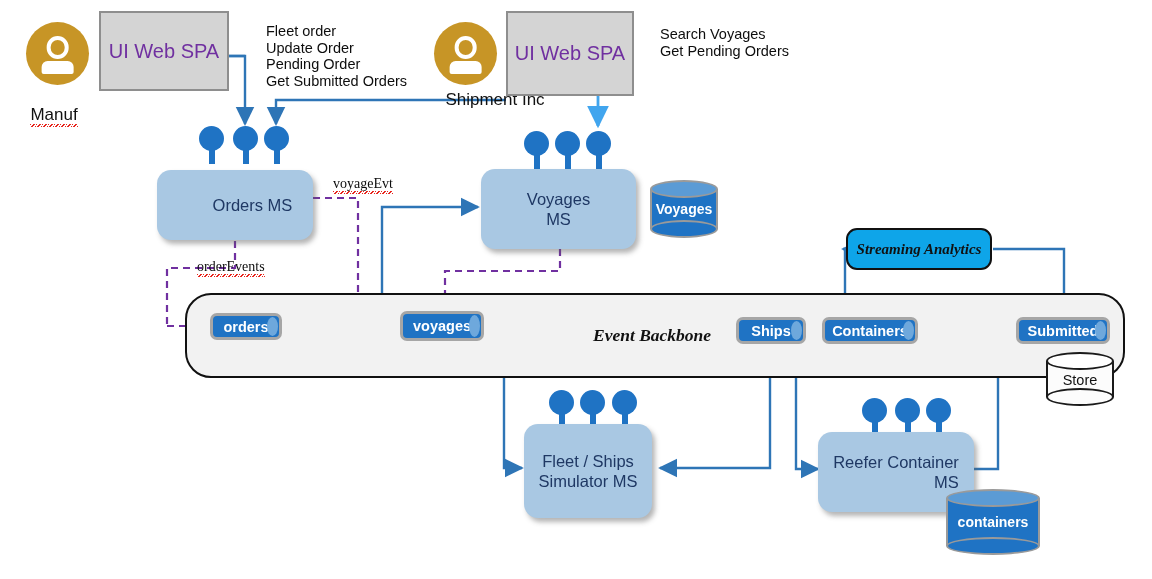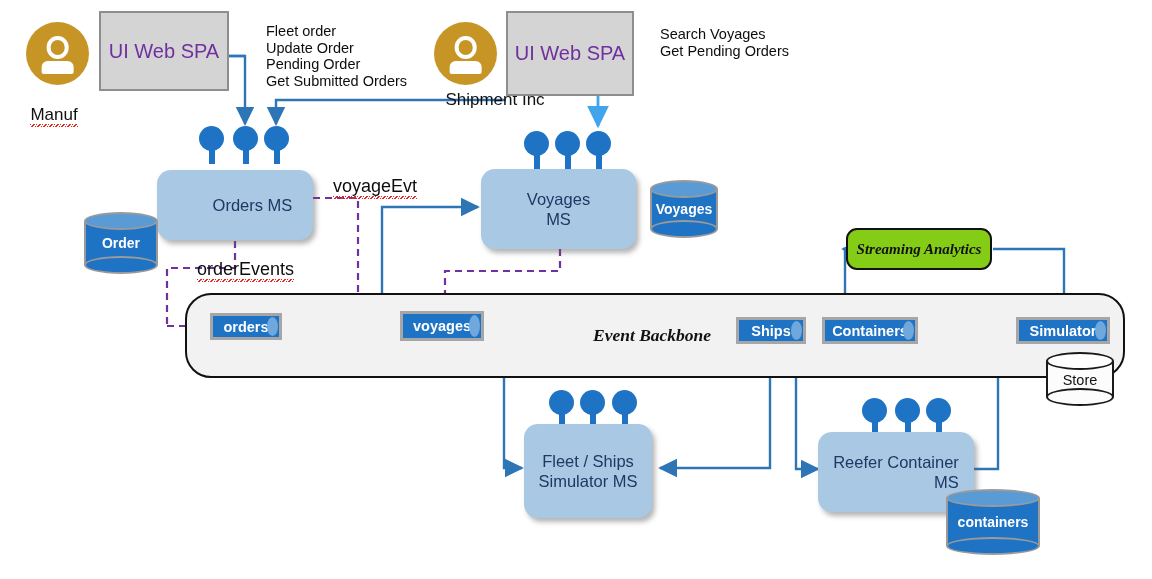--- a/index.html
+++ b/index.html
@@ -115,41 +115,41 @@
     border-radius:26px;box-sizing:border-box;
   }
   .backbone-label{
     position:absolute;font-style:italic;font-size:17.5px;color:#111111;
     font-family:"Liberation Serif", serif;font-weight:bold;white-space:nowrap;
   }
 
   
   .topic{
     position:absolute;background:#1f73c4;border:3px solid #a6a6a6;
-    border-radius:0;box-sizing:border-box;
+    border-radius:7px;box-sizing:border-box;
     display:flex;align-items:center;justify-content:center;
     color:#ffffff;font-size:14.5px;font-weight:bold;
   }
   .topic .cap{
     position:absolute;right:1px;top:1px;bottom:1px;width:11px;
     background:#6ea8dc;border-radius:50%/50%;
   }
 
   
   .analytics{
-    position:absolute;background:#84cc16;border:2.2px solid #111111;
+    position:absolute;background:#0ea5e9;border:2.2px solid #111111;
     border-radius:11px;box-sizing:border-box;
     display:flex;align-items:center;justify-content:center;
     font-style:italic;font-size:15px;color:#111111;
     font-family:"Liberation Serif", serif;font-weight:bold;
   }
 
   
   .edge-label{
-    position:absolute;font-size:18px;color:#0d0d0d;white-space:nowrap;
+    position:absolute;font-size:14px;color:#0d0d0d;white-space:nowrap;font-family:Liberation Serif, serif;
   }
 </style>
 </head>
 <body>
 
 <div id="canvas">
 
   <svg class="wires" viewBox="0 0 1152 579">
     <defs>
       <marker id="arrB" markerWidth="9" markerHeight="9" refX="7.2" refY="4.5" orient="auto">
@@ -249,26 +249,20 @@
   <div class="lolli" style="left:233px;top:126px;width:25px;height:48px;">
       <div class="stem"></div>
       <div class="ball"></div>
     </div>
   <div class="lolli" style="left:264px;top:126px;width:25px;height:48px;">
       <div class="stem"></div>
       <div class="ball"></div>
     </div>
   <div class="ms-box" style="left:157px;top:170px;width:156px;height:70px;padding-left:35px;">Orders MS</div>
 
-  <div class="db" style="left:84px;top:212px;width:74px;height:62px;">
-    <div class="side"></div>
-      <div class="bot"></div>
-      <div class="top"></div>
-    <div class="lbl">Order</div>
-  </div>
 
   <div class="lolli" style="left:524px;top:131px;width:25px;height:46px;">
       <div class="stem"></div>
       <div class="ball"></div>
     </div>
   <div class="lolli" style="left:555px;top:131px;width:25px;height:46px;">
       <div class="stem"></div>
       <div class="ball"></div>
     </div>
   <div class="lolli" style="left:586px;top:131px;width:25px;height:46px;">
@@ -309,21 +303,21 @@
   </div>
   <div class="topic" style="left:736px;top:317px;width:70px;height:27px;">
     <span>Ships</span>
       <span class="cap"></span>
   </div>
   <div class="topic" style="left:822px;top:317px;width:96px;height:27px;">
     <span>Containers</span>
       <span class="cap"></span>
   </div>
   <div class="topic" style="left:1016px;top:317px;width:94px;height:27px;">
-    <span>Simulator</span>
+    <span>Submitted</span>
       <span class="cap"></span>
   </div>
 
   <div class="analytics" style="left:846px;top:228px;width:146px;height:42px;">Streaming Analytics</div>
 
   <div class="store" style="left:1046px;top:352px;width:68px;height:54px;">
     <div class="side"></div>
       <div class="bot"></div>
       <div class="top"></div>
     <div class="lbl">Store</div>

